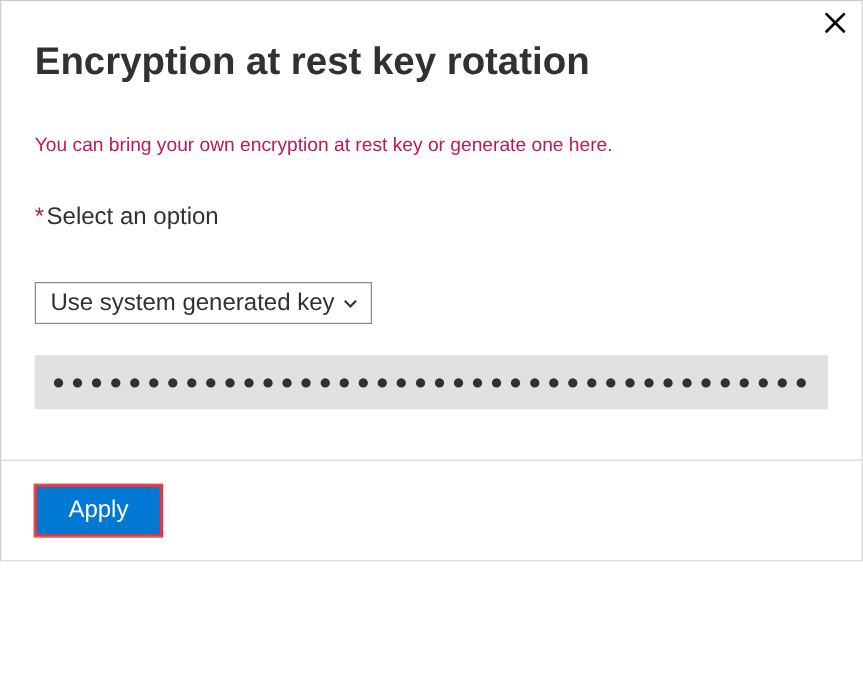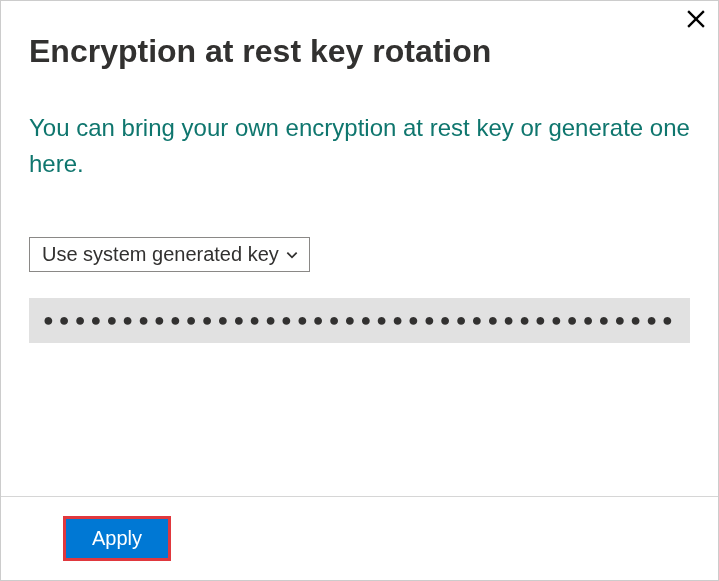--- a/index.html
+++ b/index.html
@@ -3,21 +3,21 @@
   <meta charset="utf-8">
   <style>
     * { box-sizing: border-box; }
     body {
       margin: 0;
       font-family: "Segoe UI", -apple-system, sans-serif;
       background: #fff;
     }
     .dialog {
       width: 719px;
-      height: 581px;
+      height: 468px;
       border: 1px solid #ccc;
       position: relative;
       display: flex;
       flex-direction: column;
     }
     .close-icon {
       position: absolute;
       top: 6px;
       right: 10px;
       cursor: pointer;
@@ -32,24 +32,24 @@
       padding: 24px 28px 0 28px;
       flex: 1;
     }
     .title {
       font-size: 32px;
       font-weight: 600;
       color: #323130;
       margin: 8px 0 40px 0;
     }
     .description {
-      font-size: 24px;
-      color: #0f766e;
+      font-size: 16px;
+      color: #be185d;
       line-height: 1.5;
-      margin-bottom: 19px;
+      margin-bottom: 36px;
     }
     .field { margin-bottom: 26px; }
     .field-label {
       font-size: 20px;
       color: #323130;
       margin-bottom: 6px;
       display: block;
     }
     .required-asterisk {
       color: #a4262c;
@@ -87,40 +87,42 @@
     }
     .apply-btn {
       background: #0078d4;
       color: #fff;
       border: 2px solid #e0383e;
       outline: 1px solid #e0383e;
       font-size: 20px;
       padding: 8px 26px;
       cursor: pointer;
       font-family: inherit;
-      margin-left: 35px;
     }
   </style>
 </head>
 <body>
 
 <div class="dialog">
 
   <div class="close-icon">
     <svg viewBox="0 0 16 16">
       <line x1="1" y1="1" x2="15" y2="15" stroke="#000" stroke-width="2"></line>
       <line x1="15" y1="1" x2="1" y2="15" stroke="#000" stroke-width="2"></line>
     </svg>
   </div>
 
   <div class="content">
     <h1 class="title">Encryption at rest key rotation</h1>
     <p class="description">You can bring your own encryption at rest key or generate one here.</p>
 
     <div class="field">
+      <label class="field-label">
+        <span class="required-asterisk">*</span><span>Select an option</span>
+      </label>
       <div class="select-wrapper">
         <span>Use system generated key</span>
         <span class="chevron">
           <svg viewBox="0 0 12 12">
               <polyline points="2,4 6,8 10,4" fill="none" stroke="#323130" stroke-width="1.5"></polyline>
             </svg>
         </span>
       </div>
     </div>
 

